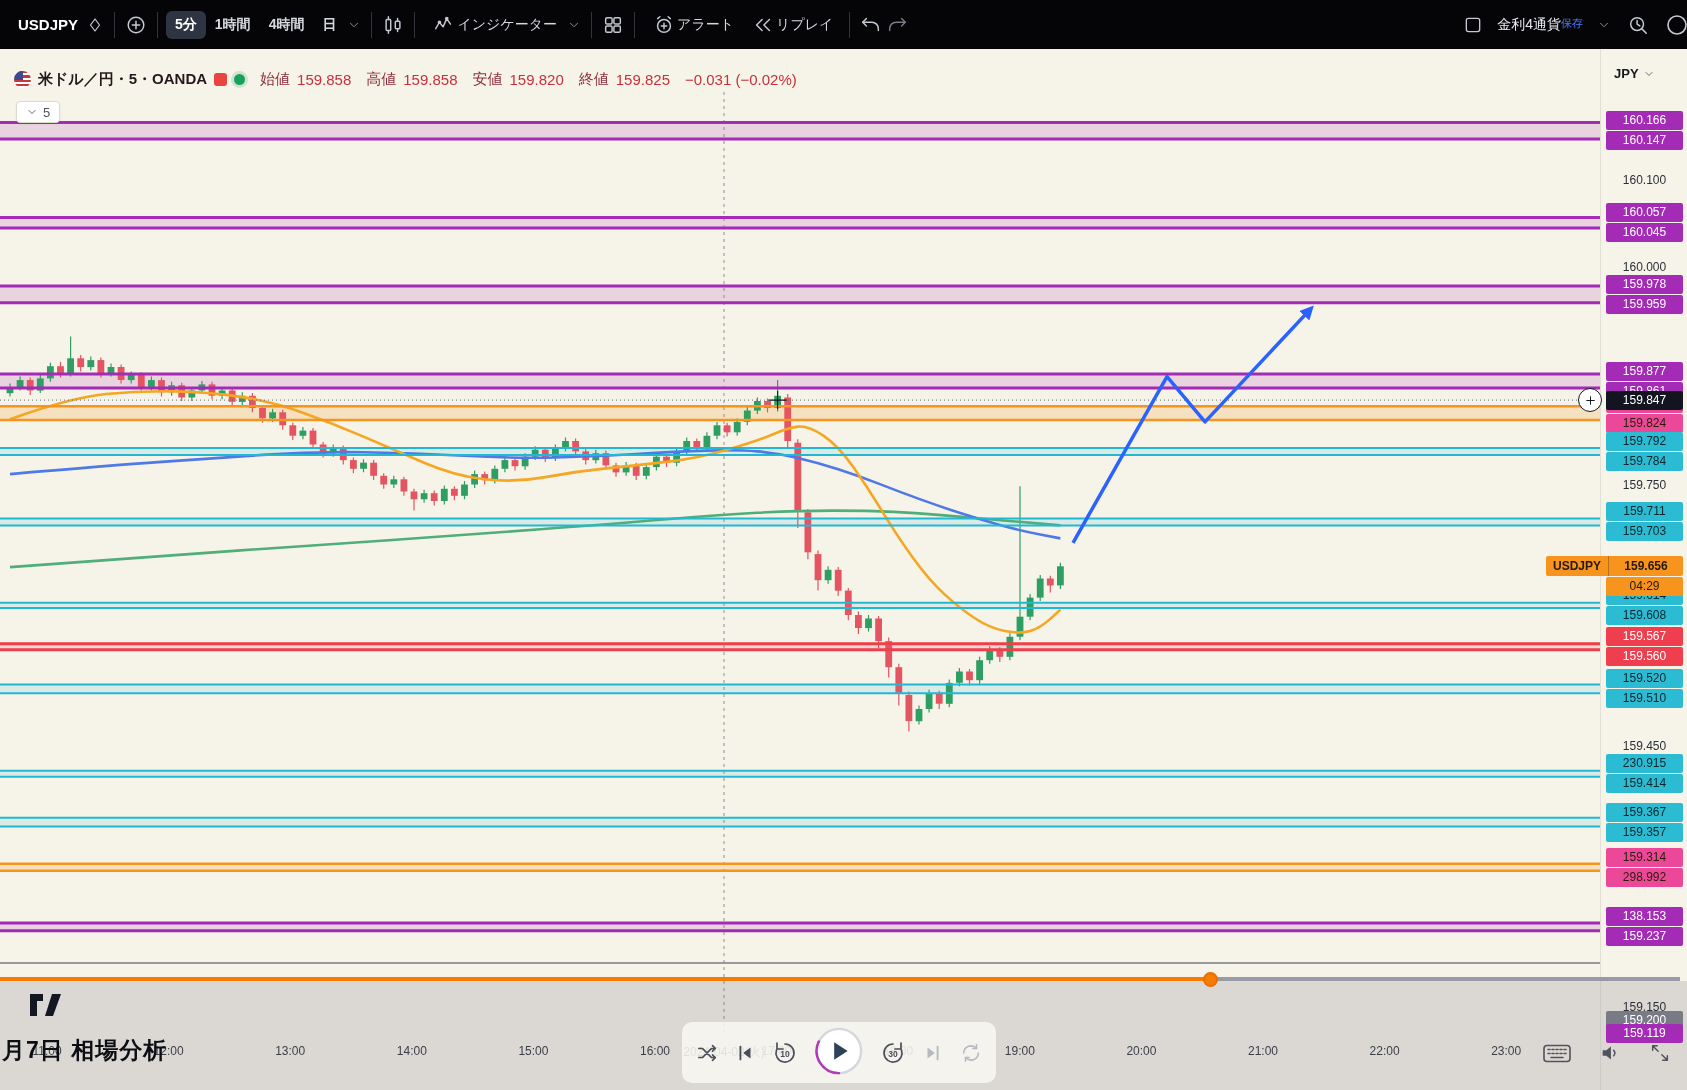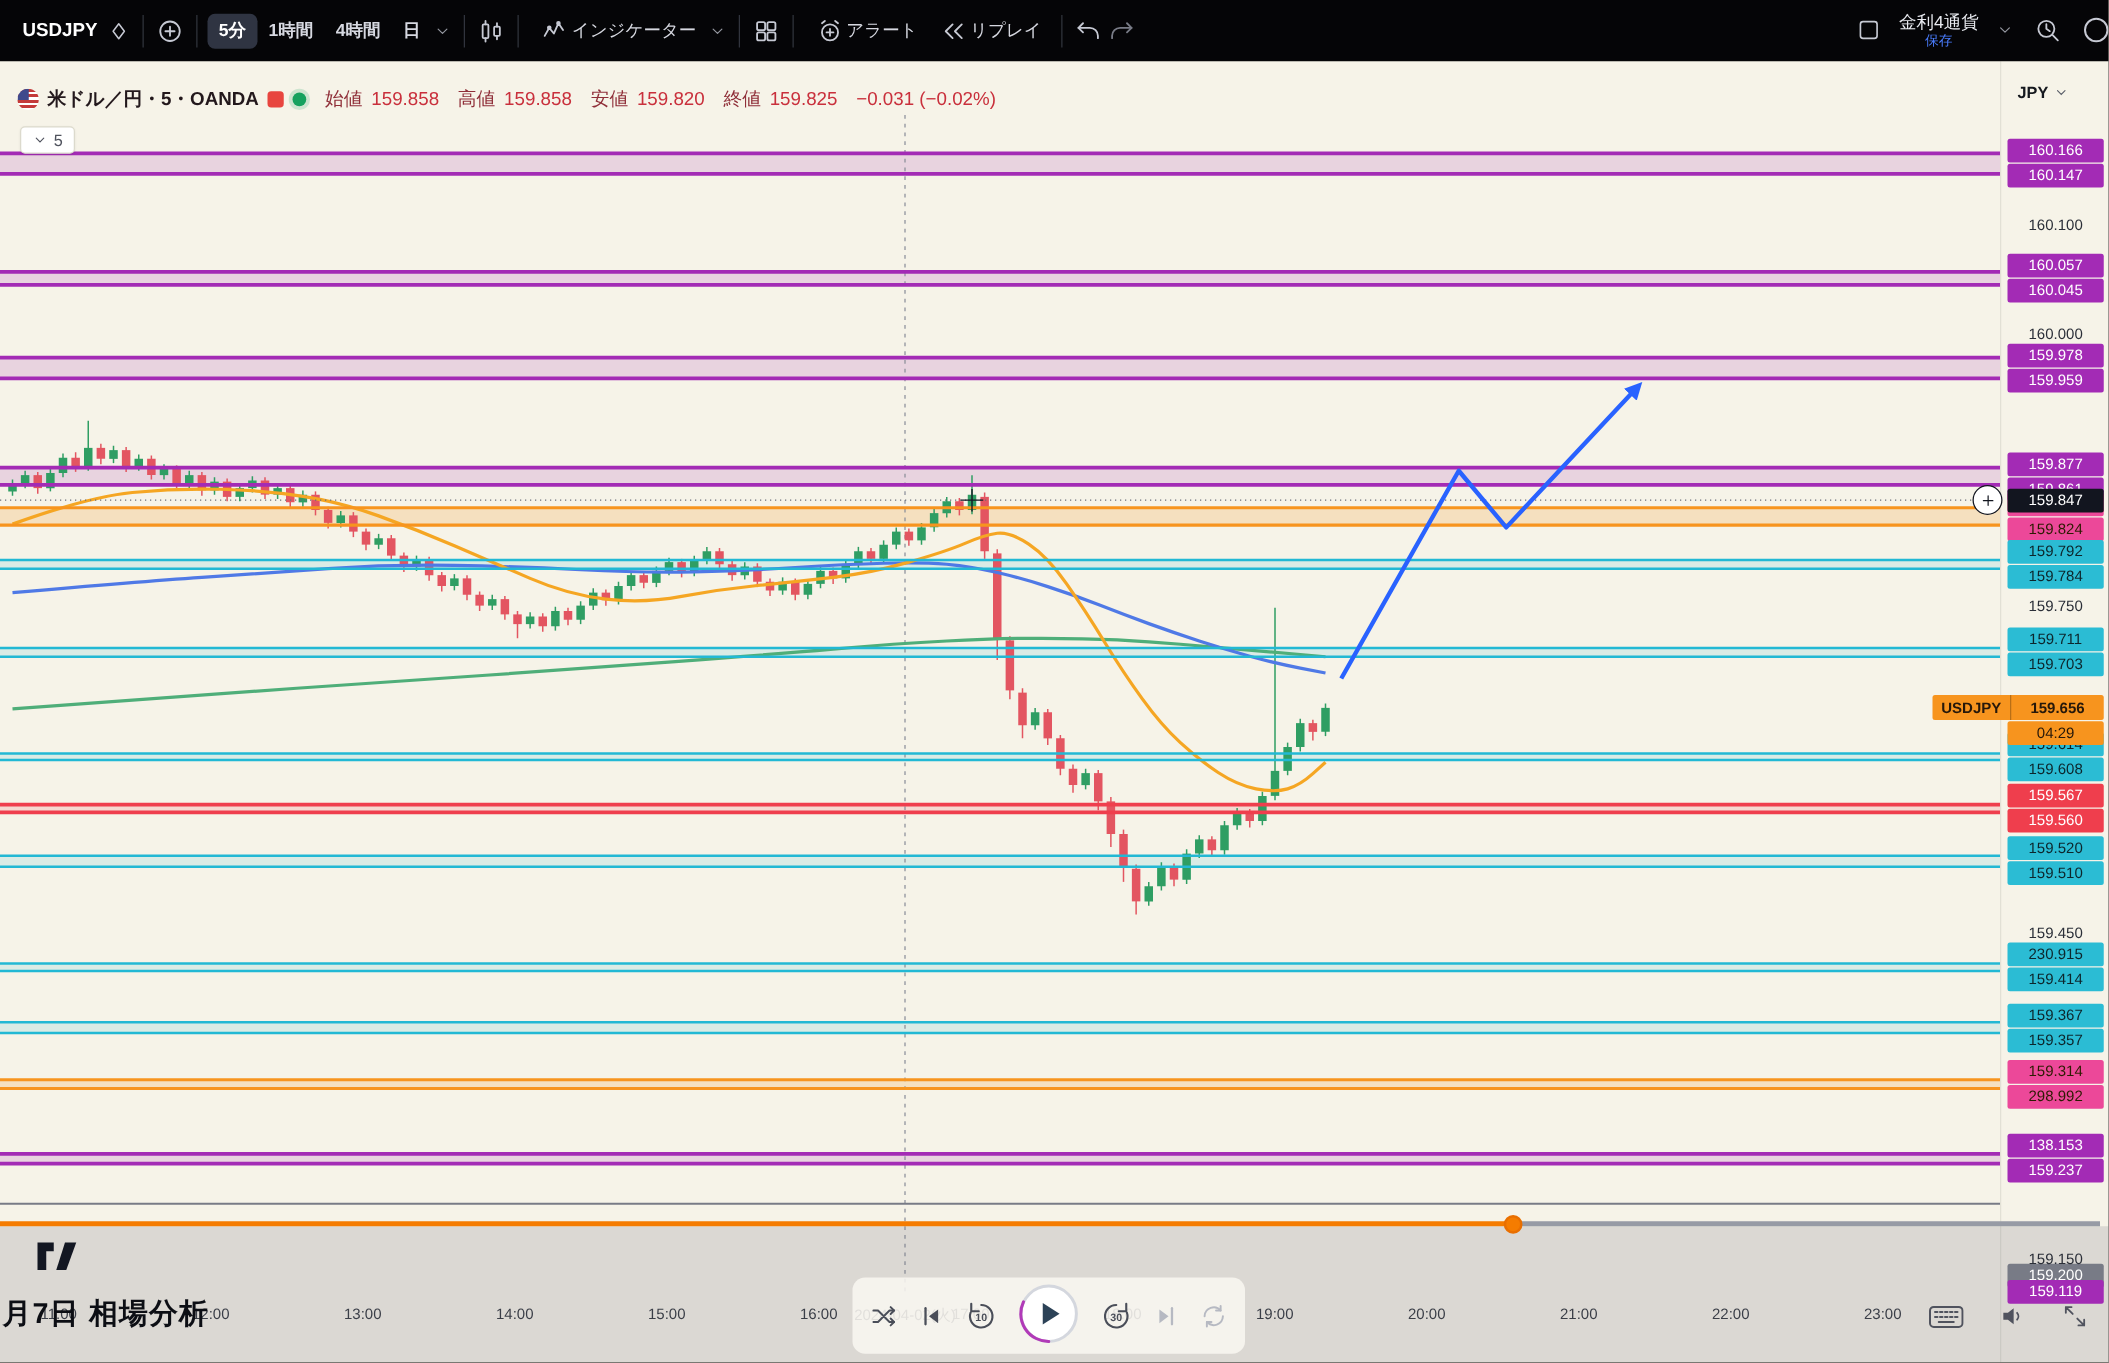--- a/index.html
+++ b/index.html
@@ -13,21 +13,21 @@
   .sym{font-weight:700;font-size:15px;color:#fff;padding:0 6px 0 8px;background:none;border:0;font-family:inherit}
   .tb-btn{display:flex;align-items:center;gap:0;background:none;border:0;color:#d6d8e0;
           font-size:14px;padding:6px 8px;border-radius:6px;font-family:inherit;cursor:default}
   .interval{background:none;border:0;color:#d6d8e0;font-size:14px;padding:5px 9px;border-radius:6px;
             font-family:inherit;font-weight:600}
   .interval.active{background:#2f3442;color:#fff}
   .i{display:flex;align-items:center;justify-content:center;color:#c6c9d3;background:none;border:0;padding:2px}
   .i svg{stroke:currentColor;fill:none;stroke-width:1.6;stroke-linecap:round;stroke-linejoin:round;display:block}
   .chev svg{stroke:#9598a1}
   .tb-right{margin-left:auto;display:flex;align-items:center;gap:12px}
-  .layout-save{display:flex;flex-direction:column;align-items:center;line-height:1.2}
+  .layout-save{display:flex;flex-direction:row;align-items:flex-start;line-height:1.2}
   .layout-name{font-size:14px;color:#e8eaef}
   .save{font-size:11px;color:#4a7dff;background:none;border:0;font-family:inherit}
   .half-cut{margin-right:-14px}
   
   #plot{position:absolute;inset:0;z-index:5}
   .grayband{position:absolute;left:0;right:0;top:981px;bottom:0;background:rgba(122,125,136,.22);z-index:15}
   #labels{position:absolute;inset:0;z-index:20;pointer-events:none}
   .chip{position:absolute;left:1606px;width:77px;height:19px;line-height:19px;text-align:center;
         font-size:12px;border-radius:2px;font-weight:500}
   .chip.purple{background:#a32bb5;color:#fff}

